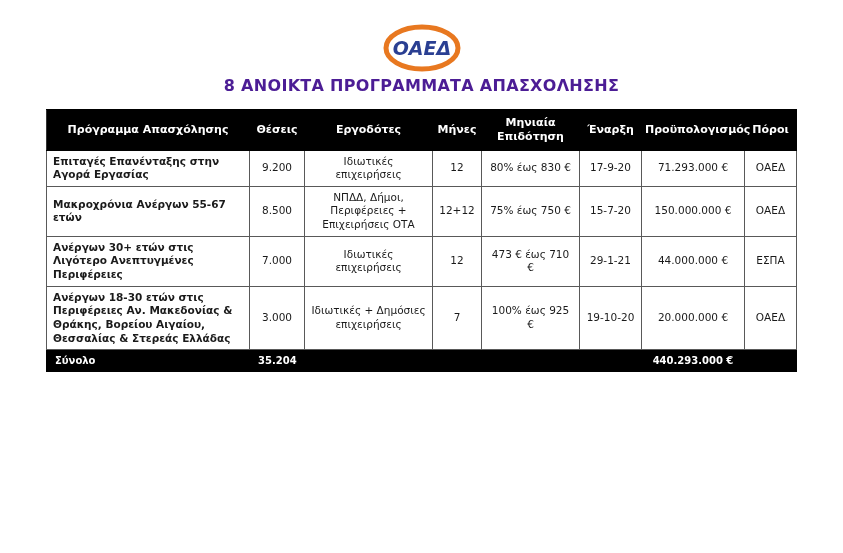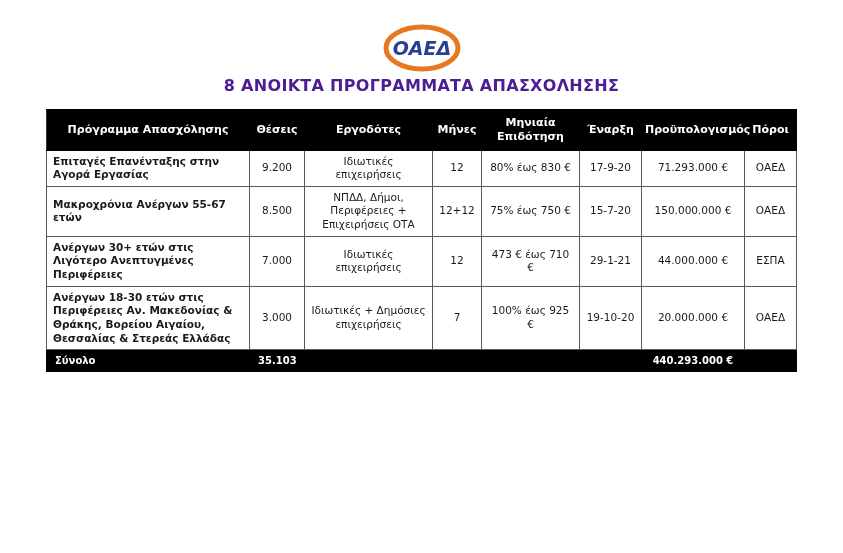--- a/index.html
+++ b/index.html
@@ -158,21 +158,21 @@
           <td class="cell-months">7</td>
           <td class="cell-subsidy">100% έως 925 €</td>
           <td class="cell-start">19-10-20</td>
           <td class="cell-budget">20.000.000 €</td>
           <td class="cell-funding">ΟΑΕΔ</td>
         </tr>
       </tbody>
     <tfoot>
       <tr>
         <td class="f-label">Σύνολο</td>
-        <td>35.103</td>
+        <td>35.204</td>
         <td colspan="4"></td>
         <td>440.293.000 €</td>
         <td></td>
       </tr>
     </tfoot>
   </table>
 
 </div>
 
 </body></html>

